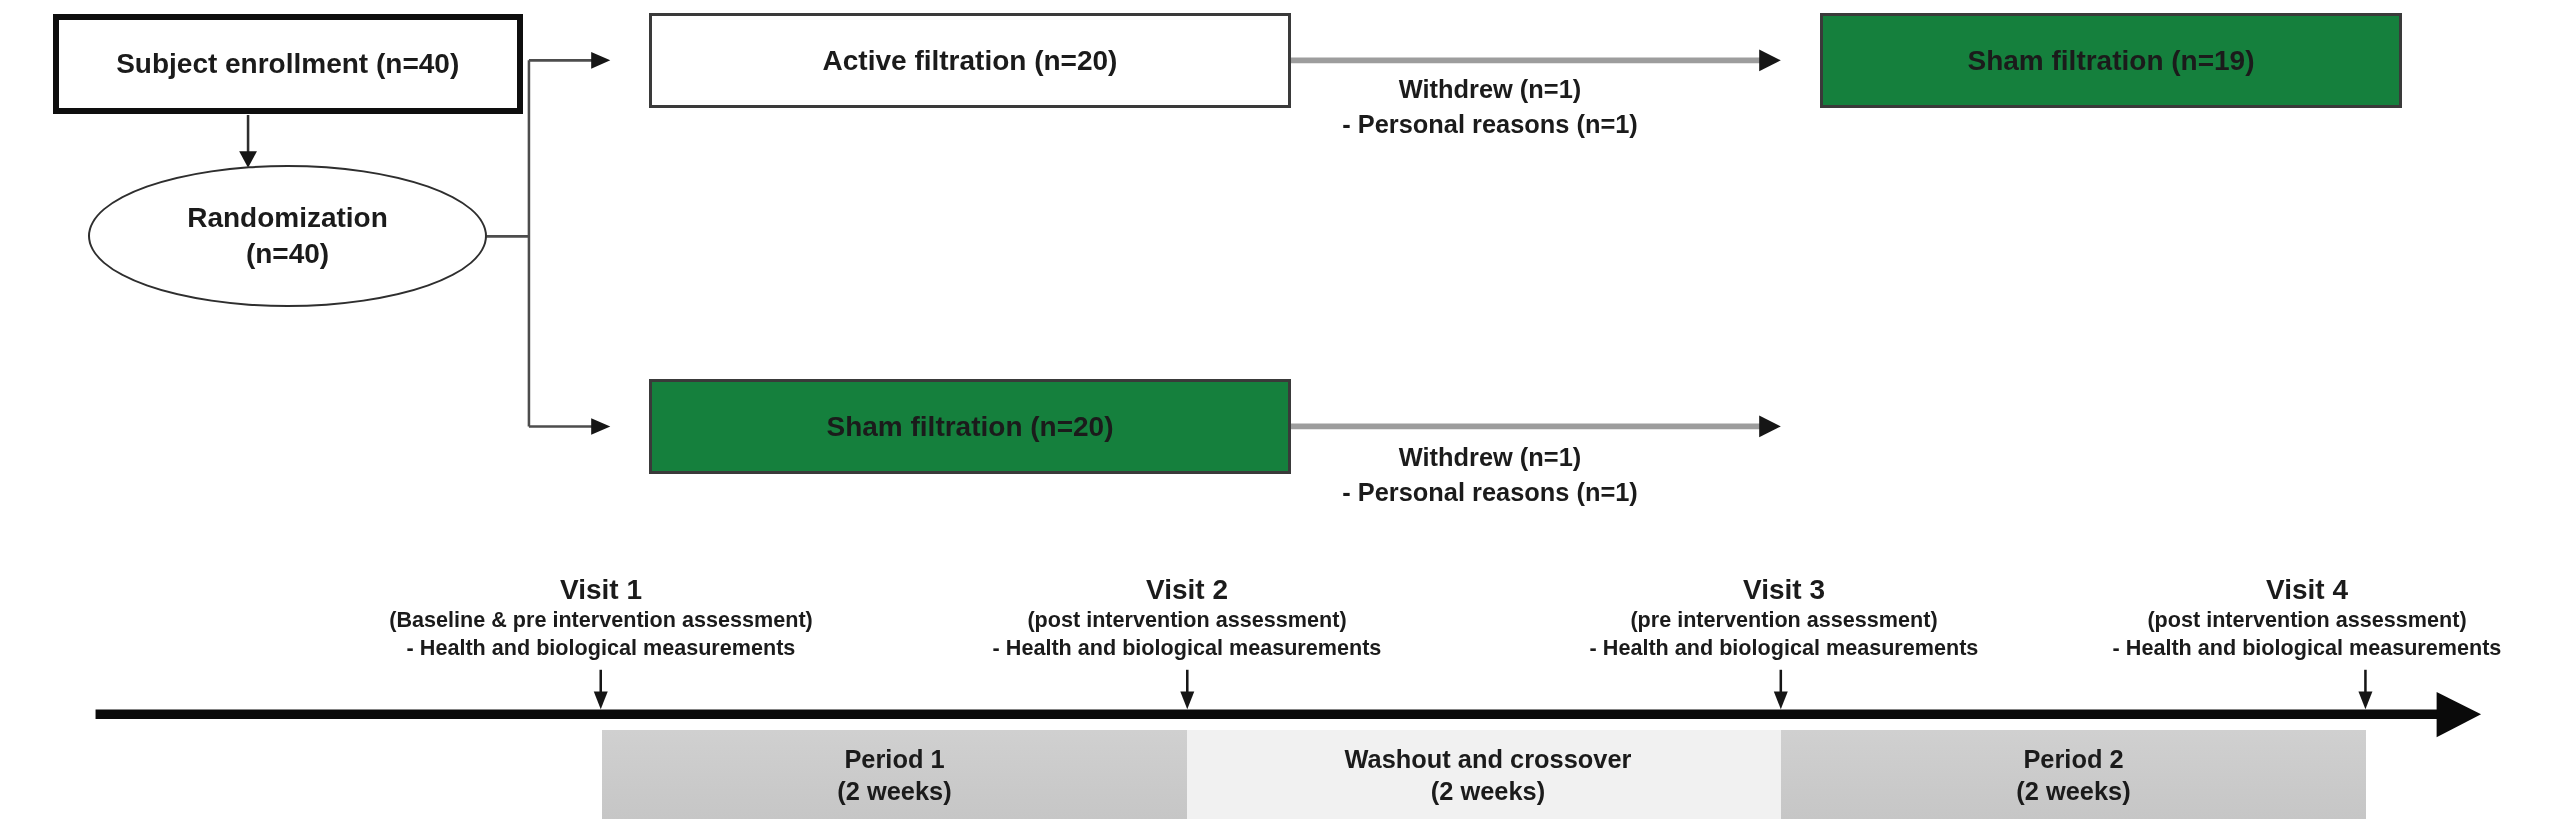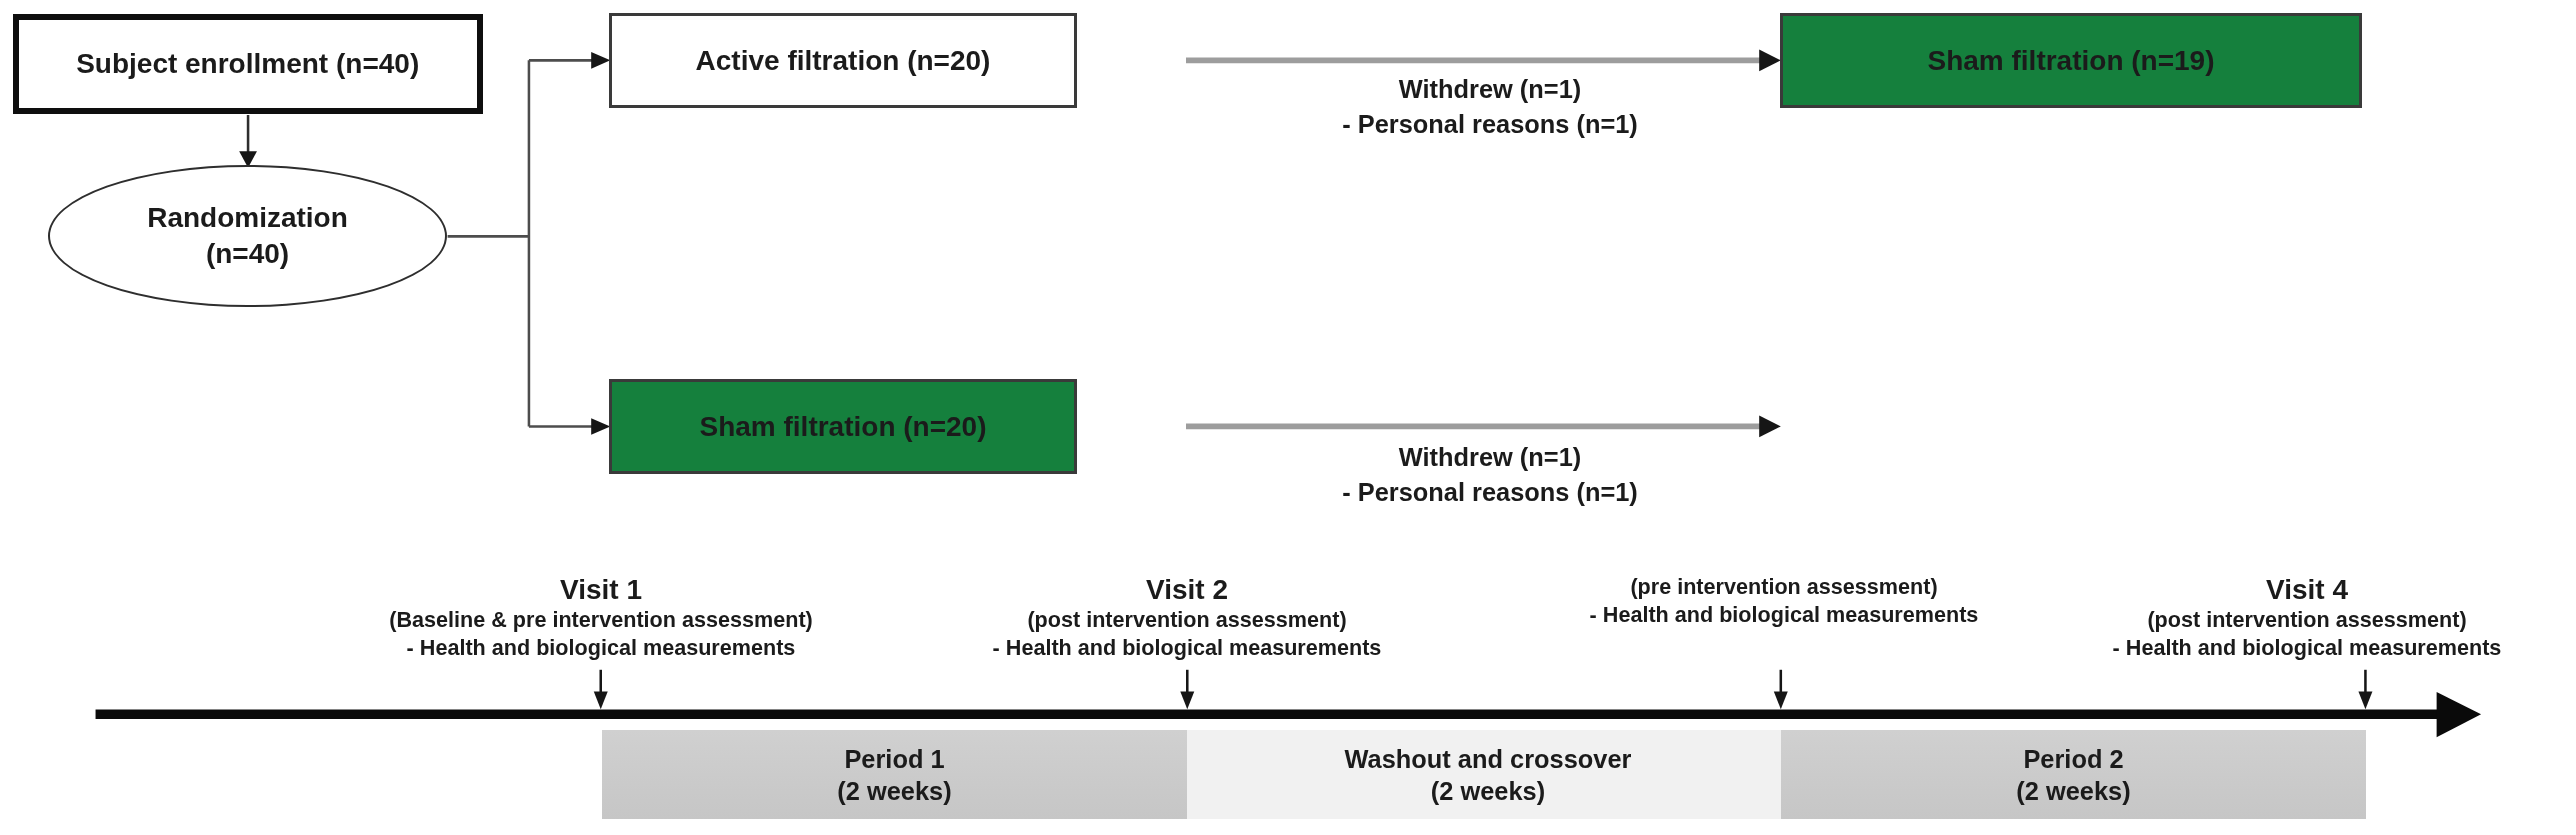--- a/index.html
+++ b/index.html
@@ -26,37 +26,38 @@
     height: 835px;
   }
   .node {
     position: absolute;
     box-sizing: border-box;
     display: flex;
     flex-direction: column;
     align-items: center;
     justify-content: center;
     line-height: 1.18;
+    margin-left: 40px;
   }
   .subject-box {
     left: 12.7px; top: 14px; width: 470px; height: 100px;
     background: #ffffff;
     border: 6.4px solid #0e0e0e;
     font-size: 28px;
   }
   .ellipse {
     left: 48px; top: 165px; width: 399px; height: 142px;
     background: #ffffff;
     border: 2.5px solid #2e2e2e;
     border-radius: 50%;
     font-size: 28px;
     line-height: 1.27;
   }
   .arm-box {
-    width: 468px; height: 95px;
+    width: 642px; height: 95px;
     border: 3.2px solid #3a3a3a;
     font-size: 28px;
   }
   .arm-white { background: #ffffff; }
   .arm-gray  { background: #15803d; }
   .arm-p1 { left: 609px; }
   .arm-p2 { left: 1780px; width: 582px; }
   .arm-top { top: 12.7px; }
   .arm-bottom { top: 379px; }
   .withdrew {
@@ -194,20 +195,21 @@
     <div class="visit-sub">- Health and biological measurements</div>
   </div>
 
   <div class="visit" style="left:869px">
     <div class="visit-title">Visit 2</div>
     <div class="visit-sub">(post intervention assessment)</div>
     <div class="visit-sub">- Health and biological measurements</div>
   </div>
 
   <div class="visit" style="left:1466px">
+    <div class="visit-title">Visit 3</div>
     <div class="visit-sub">(pre intervention assessment)</div>
     <div class="visit-sub">- Health and biological measurements</div>
   </div>
 
   <div class="visit" style="left:1989px">
     <div class="visit-title">Visit 4</div>
     <div class="visit-sub">(post intervention assessment)</div>
     <div class="visit-sub">- Health and biological measurements</div>
   </div>
 

